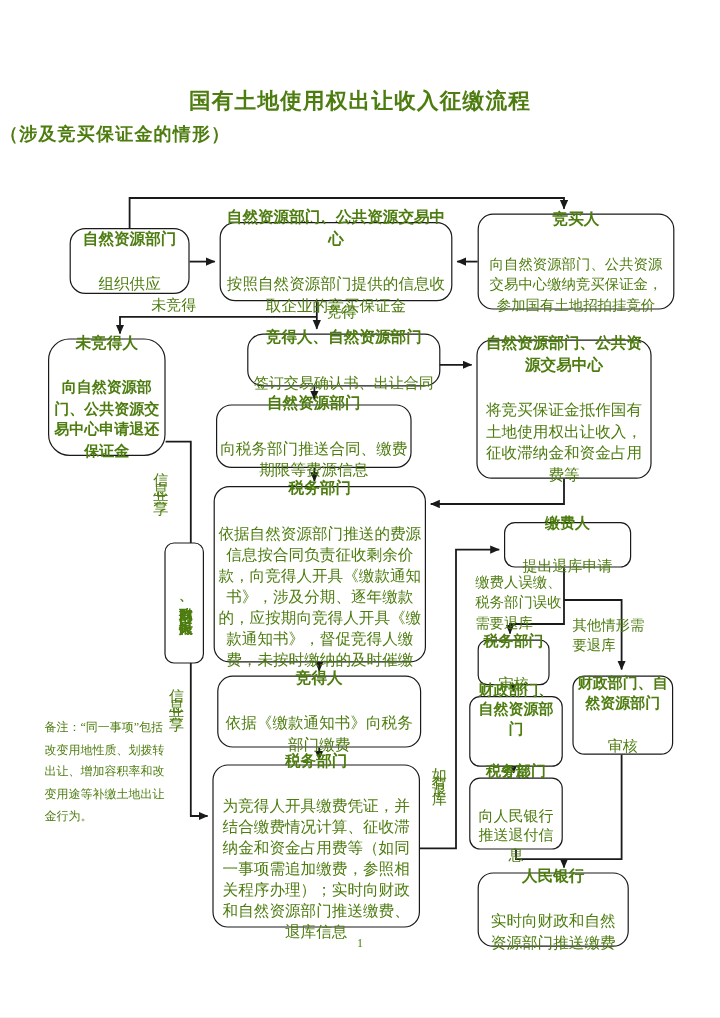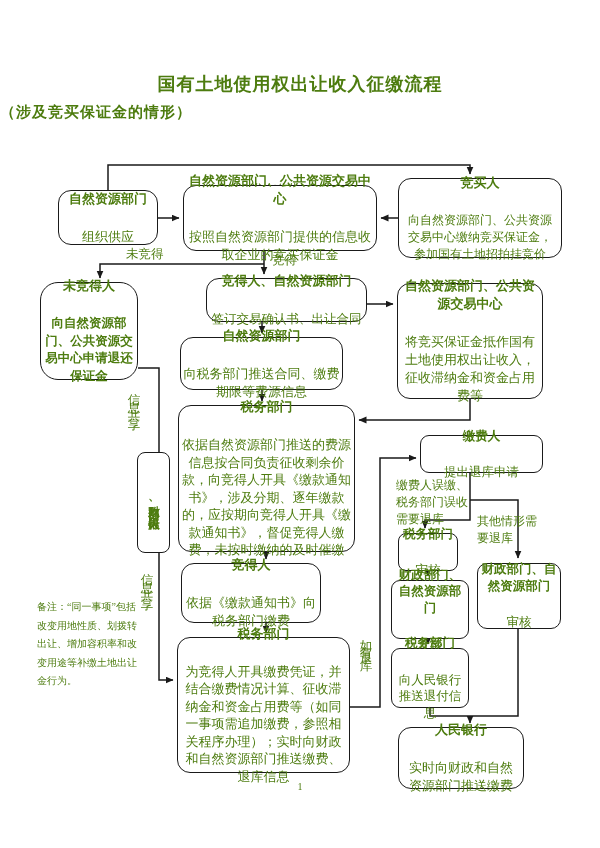--- a/index.html
+++ b/index.html
@@ -103,39 +103,39 @@
   <div class="node" style="left:180px;top:337px;width:163px;height:53px;padding:2px 1px;">
     <div class="node-title">自然资源部门</div>
     <div class="node-body">向税务部门推送合同、缴费期限等费源信息</div>
   </div>
 
   <div class="node" style="left:178px;top:405px;width:177px;height:147px;padding:2px 2px;">
     <div class="node-title">税务部门</div>
     <div class="node-body" style="line-height:17.5px;">依据自然资源部门推送的费源信息按合同负责征收剩余价款，向竞得人开具《缴款通知书》，涉及分期、逐年缴款的，应按期向竞得人开具《缴款通知书》，督促竞得人缴费，未按时缴纳的及时催缴</div>
   </div>
 
-  <div class="node" style="left:181px;top:563px;width:140px;height:60px;">
+  <div class="node" style="left:181px;top:563px;width:170px;height:60px;">
     <div class="node-title">竞得人</div>
     <div class="node-body">依据《缴款通知书》向税务部门缴费</div>
   </div>
 
   <div class="node" style="left:177px;top:637px;width:173px;height:136px;padding:2px 2px;">
     <div class="node-title">税务部门</div>
     <div class="node-body" style="line-height:17.5px;">为竞得人开具缴费凭证，并结合缴费情况计算、征收滞纳金和资金占用费等（如同一事项需追加缴费，参照相关程序办理）；实时向财政和自然资源部门推送缴费、退库信息</div>
   </div>
 
   <div class="node" id="node-fiscal-bank" style="left:137px;top:452px;width:33px;height:101px;">
     <div class="node-title">财政部门、人民银行</div>
   </div>
 
   <div class="vlabel" style="left:125px;top:383px;">信息共享</div>
   <div class="vlabel" style="left:138px;top:563px;">信息共享</div>
   <div class="vlabel" style="left:357px;top:630px;letter-spacing:6px;">如有退库</div>
 
-  <div class="node small" style="left:420px;top:435px;width:123px;height:38px;border-radius:9px;">
+  <div class="node small" style="left:420px;top:435px;width:106px;height:38px;border-radius:9px;">
     <div class="node-title">缴费人</div>
     <div class="node-body">提出退库申请</div>
   </div>
 
   <div class="flabel" style="left:396px;top:477px;width:80px;font-size:12px;line-height:17px;">缴费人误缴、税务部门误收需要退库</div>
   <div class="flabel" style="left:477px;top:486px;width:60px;font-size:12px;line-height:17px;margin-top:27px;">其他情形需要退库</div>
 
   <div class="node small" style="left:398px;top:533px;width:60px;height:38px;border-radius:8px;">
     <div class="node-title">税务部门</div>
     <div class="node-body">审核</div>

